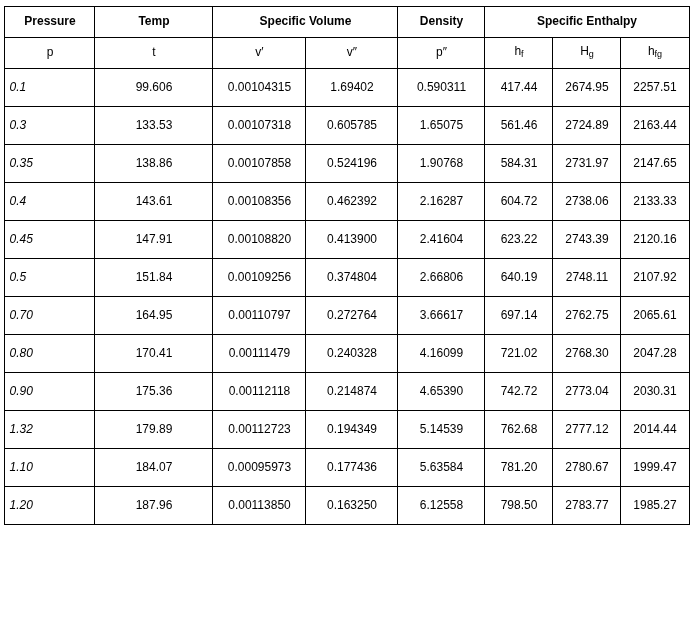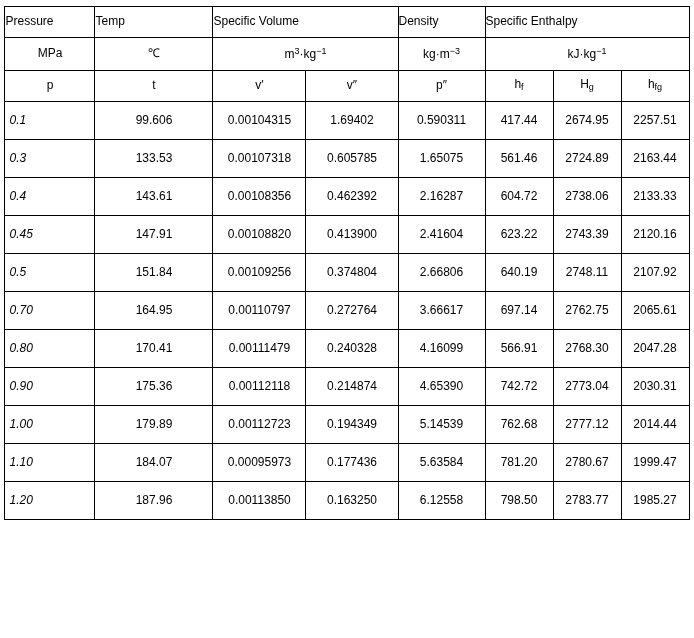--- a/index.html
+++ b/index.html
@@ -31,20 +31,22 @@
   table.steam td, table.steam th {
     border: 1px solid #000000;
     padding: 0;
     font-weight: normal;
     vertical-align: middle;
     line-height: 1.1;
   }
   
   tr.hdr td {
     height: 30px;
+    text-align: center;
+    font-weight: bold;
   }
   tr.hdr-unit td {
     height: 32px;
     text-align: center;
   }
   tr.hdr-sym td {
     height: 30px;
     text-align: center;
   }
   
@@ -90,27 +92,20 @@
         <col class="c7">
     </colgroup>
     <tbody>
       <tr class="hdr">
         <td>Pressure</td>
         <td>Temp</td>
         <td colspan="2">Specific Volume</td>
         <td>Density</td>
         <td colspan="3">Specific Enthalpy</td>
       </tr>
-      <tr class="hdr-unit">
-        <td>MPa</td>
-        <td>℃</td>
-        <td colspan="2">m<sup>3</sup>·kg<sup>−1</sup></td>
-        <td>kg·m<sup>−3</sup></td>
-        <td colspan="3">kJ·kg<sup>−1</sup></td>
-      </tr>
       <tr class="hdr-sym">
         <td>p</td>
         <td>t</td>
         <td>v′</td>
         <td>v″</td>
         <td>p″</td>
         <td>h<sub>f</sub></td>
         <td>H<sub>g</sub></td>
         <td>h<sub>fg</sub></td>
       </tr>
@@ -129,20 +124,30 @@
         <td class="col-p">0.3</td>
         <td>133.53</td>
         <td>0.00107318</td>
         <td>0.605785</td>
         <td>1.65075</td>
         <td>561.46</td>
         <td>2724.89</td>
         <td>2163.44</td>
       </tr>
       <tr class="data">
+        <td class="col-p">0.35</td>
+        <td>138.86</td>
+        <td>0.00107858</td>
+        <td>0.524196</td>
+        <td>1.90768</td>
+        <td>584.31</td>
+        <td>2731.97</td>
+        <td>2147.65</td>
+      </tr>
+      <tr class="data">
         <td class="col-p">0.4</td>
         <td>143.61</td>
         <td>0.00108356</td>
         <td>0.462392</td>
         <td>2.16287</td>
         <td>604.72</td>
         <td>2738.06</td>
         <td>2133.33</td>
       </tr>
       <tr class="data">
@@ -174,36 +179,36 @@
         <td>697.14</td>
         <td>2762.75</td>
         <td>2065.61</td>
       </tr>
       <tr class="data">
         <td class="col-p">0.80</td>
         <td>170.41</td>
         <td>0.00111479</td>
         <td>0.240328</td>
         <td>4.16099</td>
-        <td>566.91</td>
+        <td>721.02</td>
         <td>2768.30</td>
         <td>2047.28</td>
       </tr>
       <tr class="data">
         <td class="col-p">0.90</td>
         <td>175.36</td>
         <td>0.00112118</td>
         <td>0.214874</td>
         <td>4.65390</td>
         <td>742.72</td>
         <td>2773.04</td>
         <td>2030.31</td>
       </tr>
       <tr class="data">
-        <td class="col-p">1.00</td>
+        <td class="col-p">1.32</td>
         <td>179.89</td>
         <td>0.00112723</td>
         <td>0.194349</td>
         <td>5.14539</td>
         <td>762.68</td>
         <td>2777.12</td>
         <td>2014.44</td>
       </tr>
       <tr class="data">
         <td class="col-p">1.10</td>

